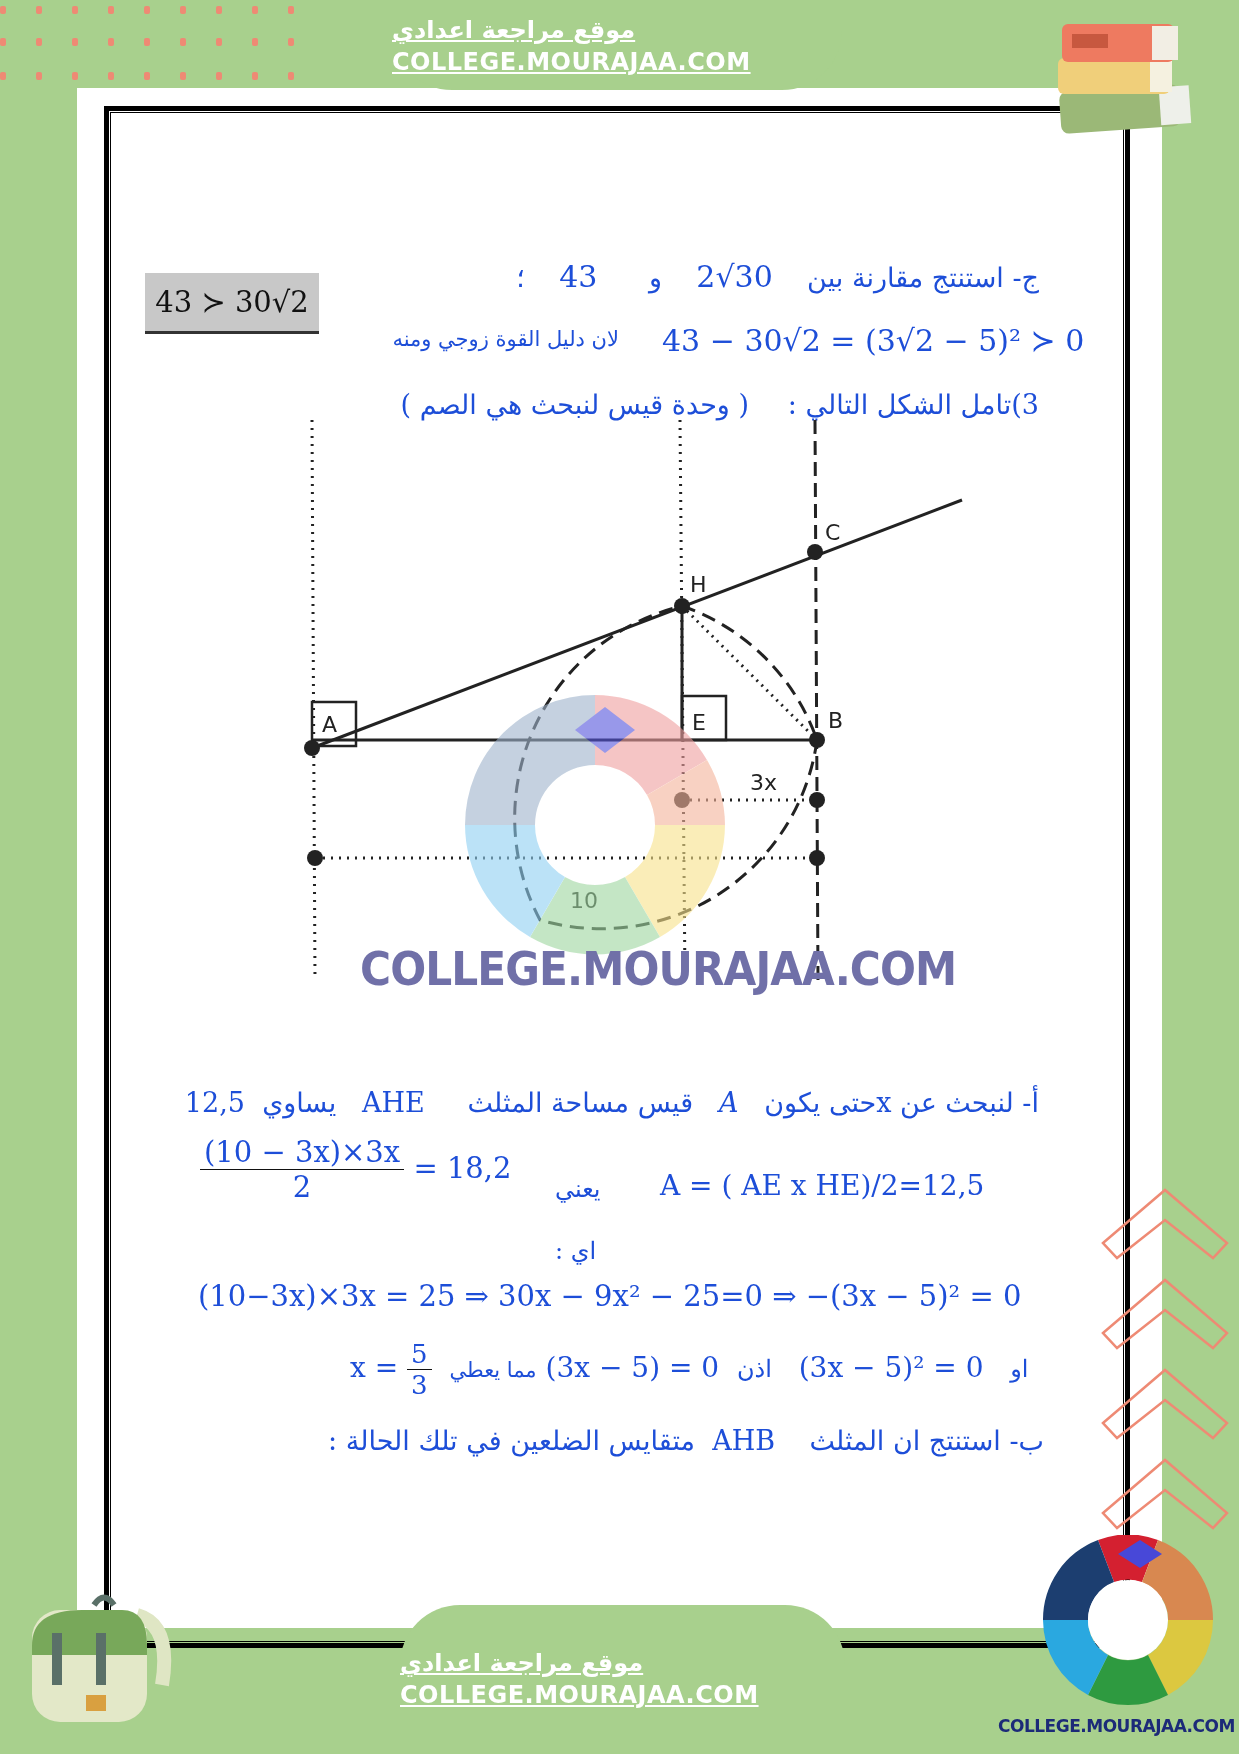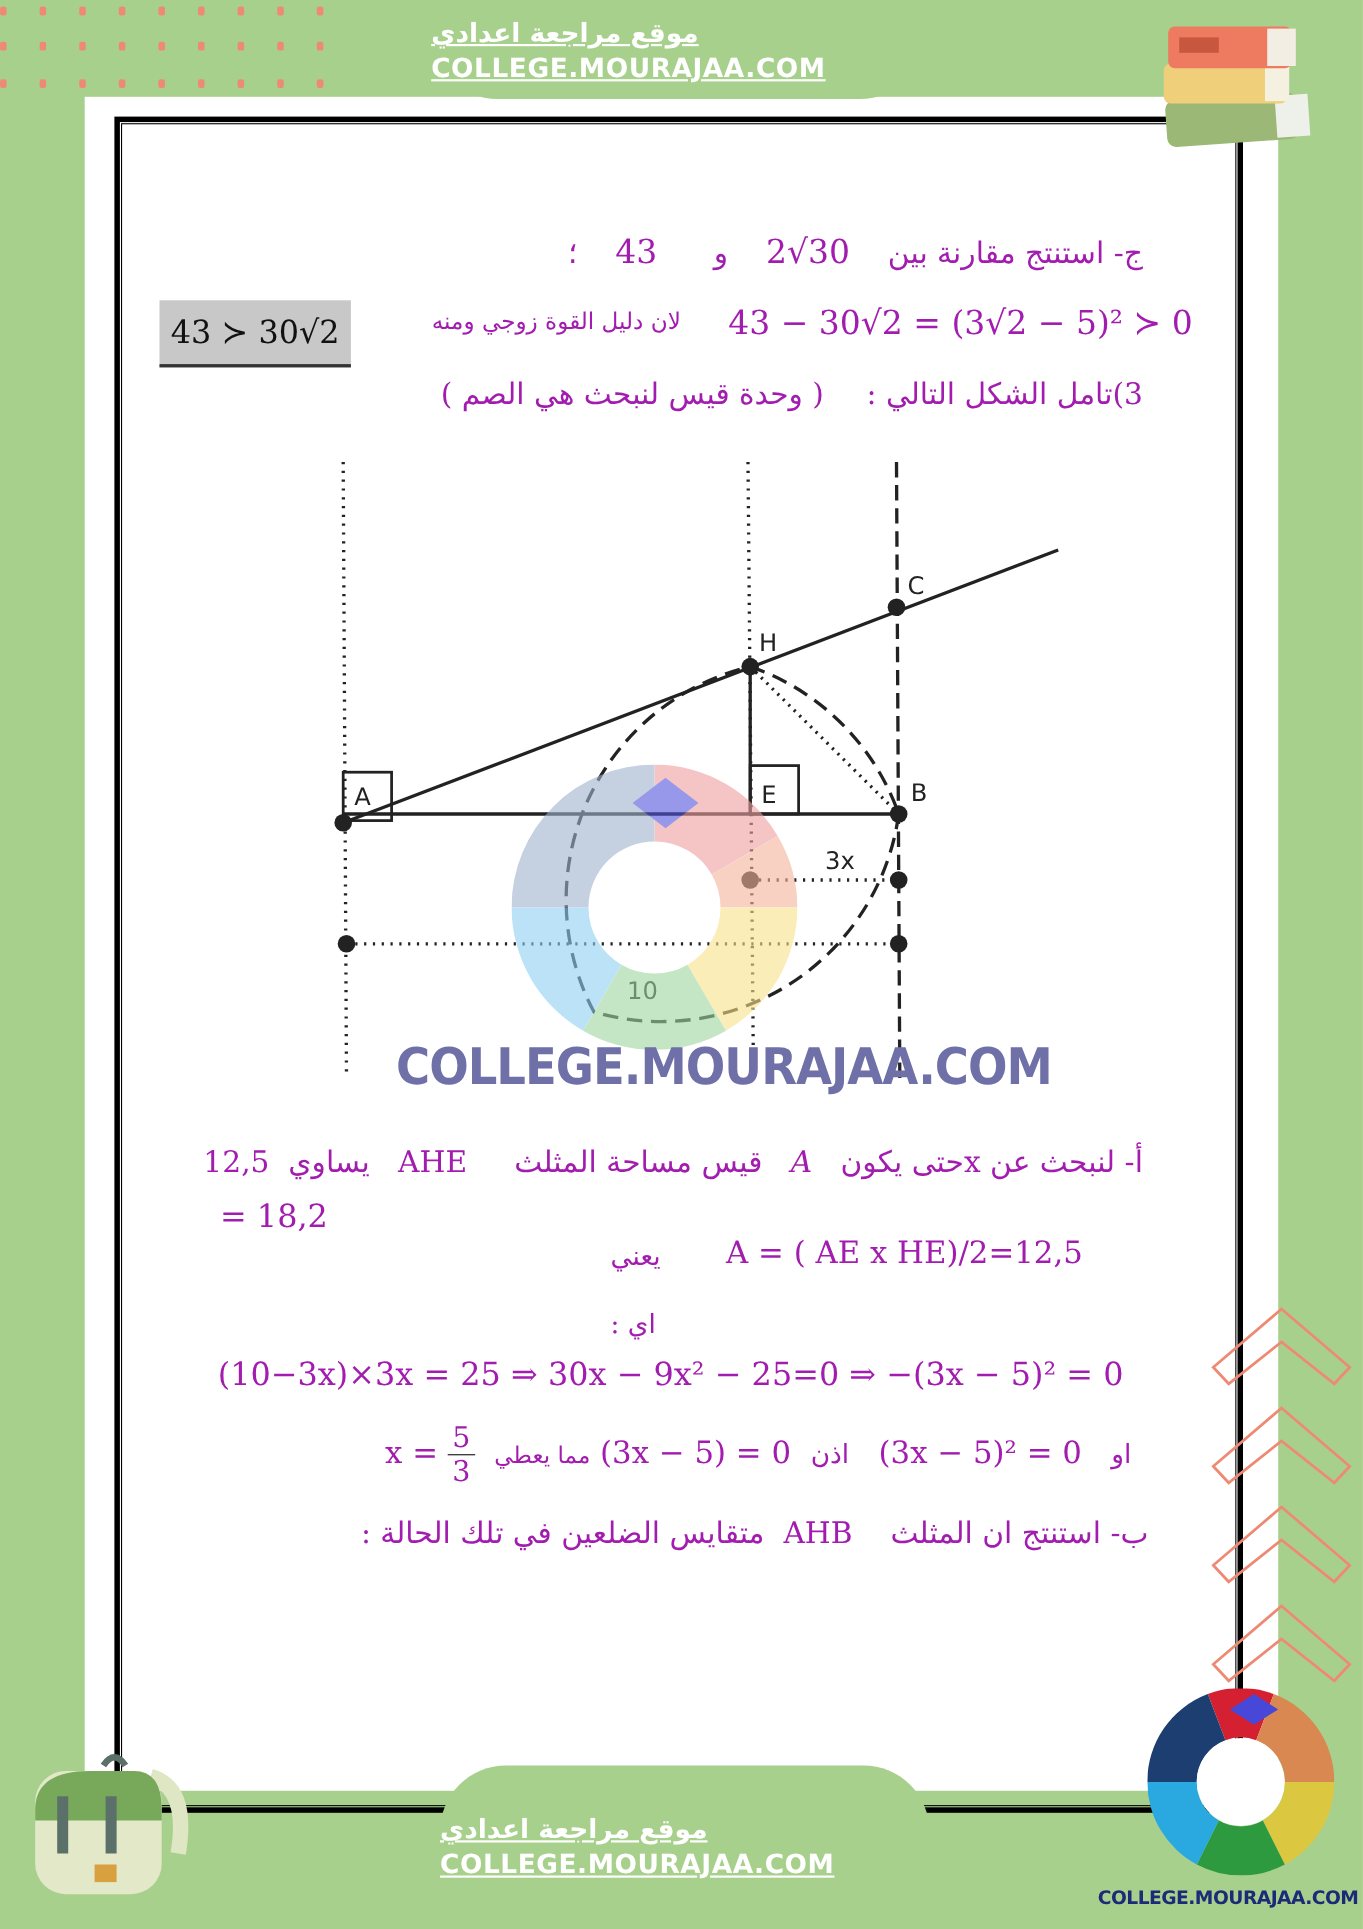--- a/index.html
+++ b/index.html
@@ -7,21 +7,21 @@
   .page{position:absolute;left:77px;top:88px;width:1085px;height:1540px;background:#fff;}
   .frame{position:absolute;left:104px;top:106px;width:1026px;height:1542px;border:5px solid #000;box-sizing:border-box;}
   .frame-inner{position:absolute;left:110px;top:112px;width:1014px;height:1530px;border:1.5px solid #000;box-sizing:border-box;}
   .dots{position:absolute;left:0;top:0;width:300px;height:90px;}
   .dots span{position:absolute;width:6px;height:8px;background:#ee8a74;border-radius:2px;}
   .pill{position:absolute;background:#a8d08d;text-align:left;color:#fff;font-family:"DejaVu Sans","Liberation Sans",sans-serif;}
   .pill .ar{font-size:24px;font-weight:bold;text-decoration:underline;display:block;line-height:32px;direction:rtl;}
   .pill .en{font-size:24px;font-weight:bold;text-decoration:underline;display:block;letter-spacing:0.5px;line-height:32px;}
   .pill-top{left:392px;top:0;width:450px;height:90px;border-radius:0 0 60px 60px;padding-top:14px;box-sizing:border-box;}
   .pill-bottom{left:400px;top:1605px;width:445px;height:135px;border-radius:60px 60px 0 0;padding-top:42px;box-sizing:border-box;}
-  .txt{position:absolute;color:#a21caf;font-size:27px;white-space:nowrap;}
+  .txt{position:absolute;color:#1d4ed8;font-size:27px;white-space:nowrap;margin-top:47px;}
   .rtl{direction:rtl;}
   .highlight{position:absolute;left:145px;top:273px;width:174px;height:58px;background:#c8c8c8;border-bottom:3px solid #333;font-size:29px;line-height:58px;text-align:center;color:#111;}
   .frac{display:inline-block;vertical-align:middle;text-align:center;}
   .frac .num{display:block;border-bottom:1.5px solid #111;padding:0 4px;}
   .frac .den{display:block;}
   .watermark{position:absolute;left:360px;top:942px;font-family:"DejaVu Sans","Liberation Sans",sans-serif;font-weight:bold;font-size:46px;color:#7070a8;letter-spacing:-1px;transform:scaleX(0.92);transform-origin:left;}
   .logo-text{position:absolute;left:998px;top:1716px;font-family:"DejaVu Sans","Liberation Sans",sans-serif;font-weight:bold;font-size:17px;color:#1c2a78;letter-spacing:-0.5px;}
 </style>
 </head>
 <body>
@@ -143,20 +143,24 @@
 <div class="txt rtl" style="right:200px;top:1040px">
   <span>أ- لنبحث عن xحتى يكون</span>&nbsp;&nbsp;
   <i>A</i>&nbsp;&nbsp;
   <span>قيس مساحة المثلث</span>&nbsp;&nbsp;&nbsp;&nbsp;
   <span>AHE</span>&nbsp;&nbsp;
   <span>يساوي</span>&nbsp;
   <span>12,5</span>
 </div>
 
 <div class="txt" style="left:200px;top:1088px;font-size:29px">
+  <span class="frac">
+    <span class="num">(10 − 3x)×3x</span>
+    <span class="den">2</span>
+  </span>
   <span>= 18,2</span>
 </div>
 <div class="txt rtl" style="left:555px;top:1128px;font-size:24px">يعني</div>
 <div class="txt" style="left:660px;top:1122px;font-size:28px">A = ( AE x  HE)/2=12,5</div>
 
 <div class="txt rtl" style="left:555px;top:1190px;font-size:24px">اي :</div>
 
 <div class="txt" style="left:198px;top:1232px;font-size:29px">(10−3x)×3x = 25  ⇒  30x − 9x² − 25=0  ⇒  −(3x − 5)² = 0</div>
 
 <div class="txt" style="left:350px;top:1292px;font-size:28px">

